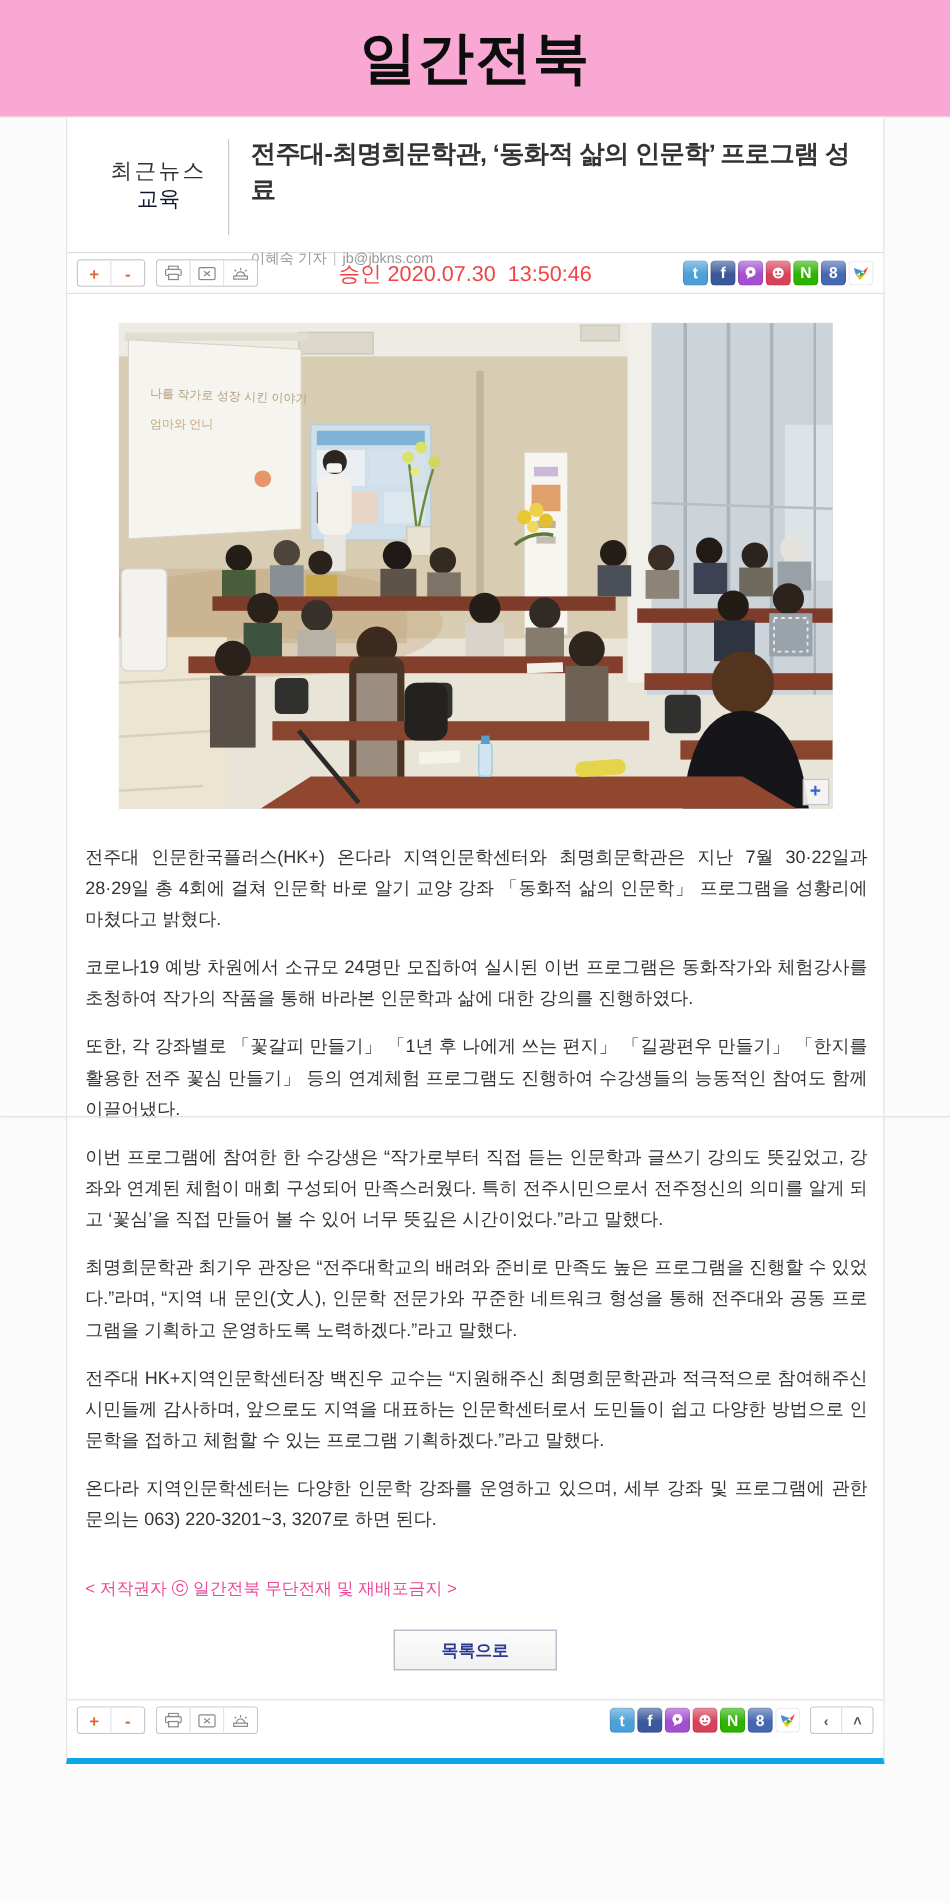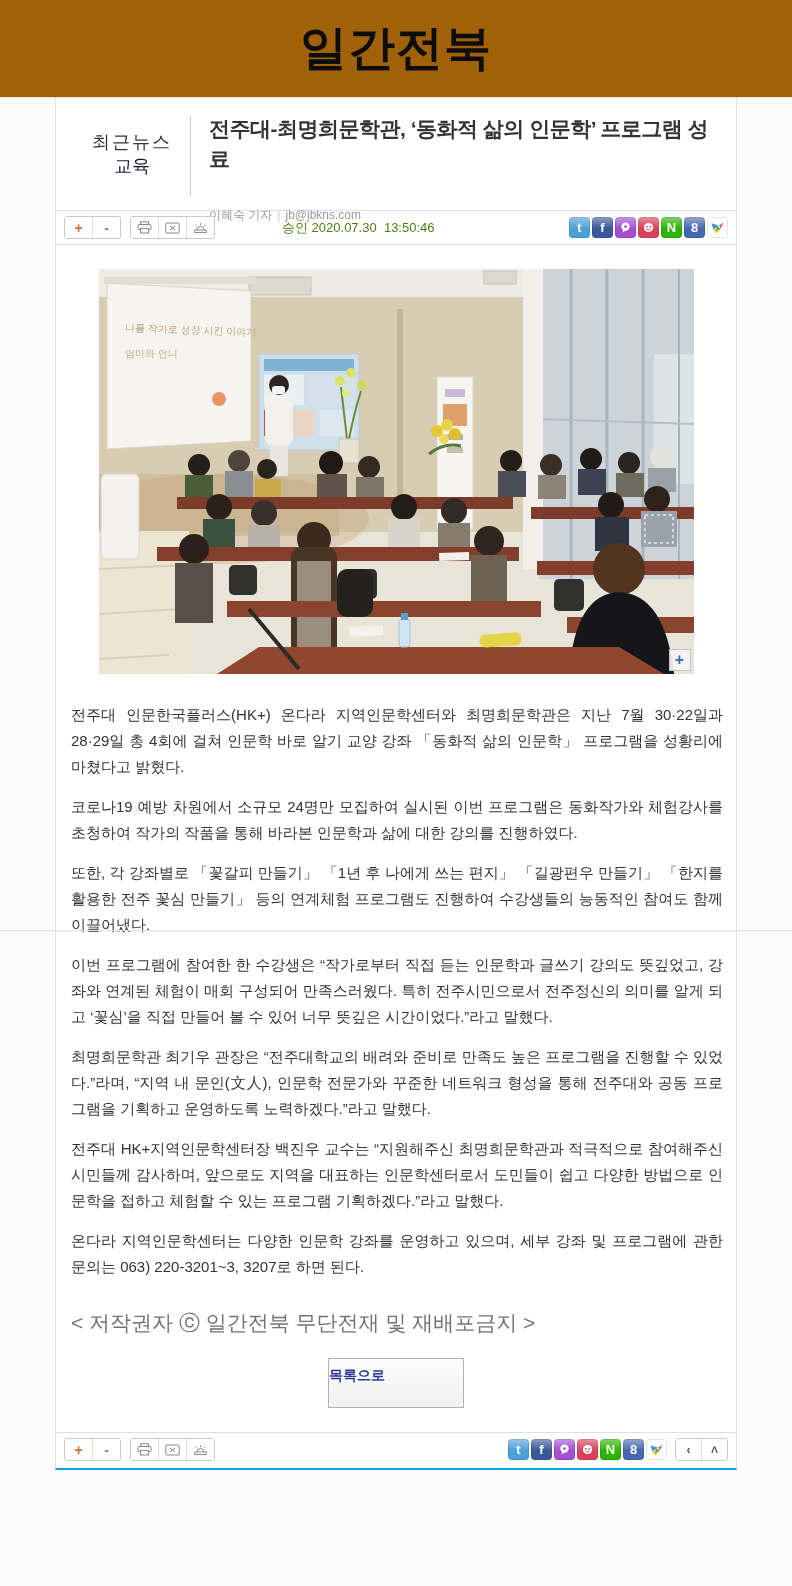--- a/index.html
+++ b/index.html
@@ -8,27 +8,27 @@
     background:#fbfbfb;
     font-family:"Liberation Sans","DejaVu Sans",sans-serif;
     color:#333;
   }
   .page-rule{position:absolute;left:0;width:792px;height:1px;background:#e3e3e3;}
   #rule-top{top:97px;}
   #rule-mid{top:930px;box-shadow:0 1px 2px rgba(0,0,0,.05);z-index:6;}
 
   
   .logo-wrap{position:absolute;top:0;left:0;width:792px;height:97px;
-    display:flex;align-items:center;justify-content:center;background:#a16207;}
+    display:flex;align-items:center;justify-content:center;background:#f9a8d4;}
   .logo{font-size:47px;font-weight:900;color:#0d0d0d;letter-spacing:1px;}
 
   
   .container{position:absolute;top:98px;left:55px;width:682px;height:1372px;
     background:#fff;border-left:1px solid #e3e3e3;border-right:1px solid #e3e3e3;
-    border-bottom:2px solid #0ea5e9;box-sizing:border-box;}
+    border-bottom:5px solid #0ea5e9;box-sizing:border-box;}
 
   
   .art-header{display:flex;padding:16px 10px 0 18px;height:112px;box-sizing:border-box;}
   .section-box{width:116px;text-align:center;padding-top:16px;flex:none;}
   .section-label{font-size:18px;color:#333;letter-spacing:2px;}
   .category-label{font-size:18px;color:#0f172a;margin-top:0;}
   .v-divider{width:1px;background:#ccc;margin:2px 0 14px;flex:none;}
   .title-area{flex:1;padding-left:18px;display:flex;flex-direction:column;gap:32px;}
   .title{font-size:21px;font-weight:bold;color:#333;line-height:1.45;letter-spacing:-0.5px;}
   .byline{text-align:left;font-size:12px;color:#999;margin-top:auto;padding:0 6px 10px 0;}
@@ -36,21 +36,21 @@
 
   
   .toolbar{display:flex;align-items:center;border-top:1px solid #e0e0e0;
     border-bottom:1px solid #e0e0e0;height:33px;padding:0 8px;background:#fff;}
   .toolbar.bottom{border-bottom:none;margin-top:24px;}
   .btn-group{display:flex;border:1px solid #c9c9c9;border-radius:3px;overflow:hidden;background:#fff;margin-right:9px;}
   .tb-btn{width:27px;height:21px;display:flex;align-items:center;justify-content:center;
     border-right:1px solid #ddd;font-weight:bold;color:#d96a2e;font-size:14px;cursor:pointer;background:#fff;}
   .btn-group .tb-btn:last-child{border-right:none;}
   .tb-btn.icon{color:#888;}
-  .approved{font-size:13px;color:#4d7c0f;margin-left:58px;white-space:pre;}
+  .approved{font-size:18px;color:#ef4444;margin-left:58px;white-space:pre;}
   .social-row{margin-left:auto;display:flex;gap:2px;align-items:center;}
   .s-icon{width:21px;height:21px;border-radius:4px;display:flex;align-items:center;justify-content:center;
     color:#fff;font-weight:bold;font-size:13px;line-height:1;
     background-image:linear-gradient(rgba(255,255,255,.42),rgba(255,255,255,0) 55%);
     box-shadow:inset 0 0 0 1px rgba(0,0,0,.10);cursor:pointer;}
   .s-twitter{background-color:#4ba0d8;}
   .s-facebook{background-color:#3a589b;}
   .s-kakaostory{background-color:#a44fd0;}
   .s-kakao{background-color:#d8415a;}
   .s-naver{background-color:#2db400;}
@@ -65,26 +65,26 @@
   .photo-wrap{position:relative;width:595px;height:405px;margin:24px auto 0;background:#ddd;overflow:hidden;}
   .zoom-btn{position:absolute;right:3px;bottom:3px;width:22px;height:22px;
     background:rgba(244,244,244,.92);border:1px solid #c5c5c5;color:#3465c0;
     font-size:16px;font-weight:bold;display:flex;align-items:center;justify-content:center;
     box-sizing:border-box;cursor:pointer;}
 
   
   .body-text{padding:28px 13px 0 15px;font-size:15px;color:#333;line-height:26px;text-align:justify;}
   .para{margin:0 0 14px;}
   .para-lead{margin-bottom:0;}
-  .copyright{margin-top:30px;font-size:21px;color:#737373;}
+  .copyright{margin-top:30px;font-size:14px;color:#ec4899;}
 
   .list-btn-row{text-align:center;margin-top:22px;}
-  .list-btn{display:inline-block;width:136px;height:50px;line-height:32px;box-sizing:border-box;
+  .list-btn{display:inline-block;width:136px;height:34px;line-height:32px;box-sizing:border-box;
     background:linear-gradient(#fcfcfc,#f1f1f1);border:1px solid #a9b0bf;color:#2b3990;
-    font-size:14px;font-weight:bold;cursor:pointer;text-align:left;}
+    font-size:14px;font-weight:bold;cursor:pointer;text-align:center;}
   .more-row{text-align:right;padding-right:28px;margin-top:26px;font-size:13px;color:#666;}
   .bullet{color:#990000;font-size:10px;margin-right:5px;}
   .more-link{cursor:pointer;}
 </style>
 </head>
 <body>
 
 <div class="page-rule" id="rule-top"></div>
 <div class="page-rule" id="rule-mid"></div>
 

